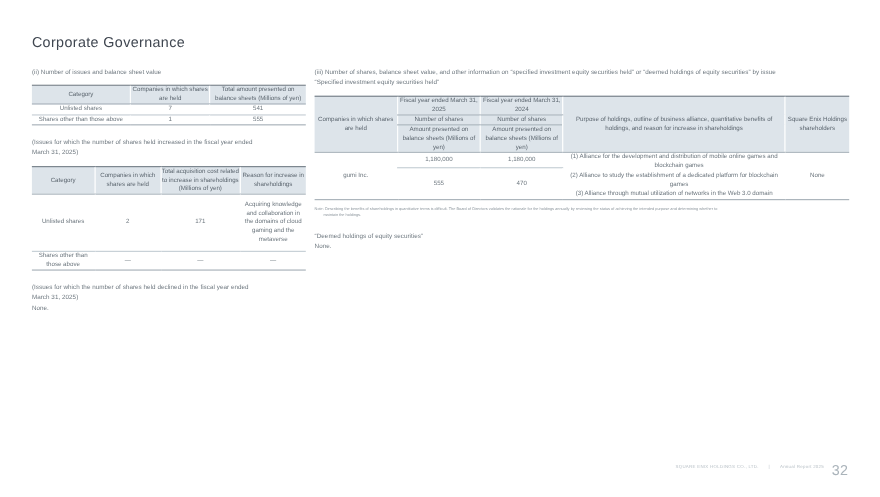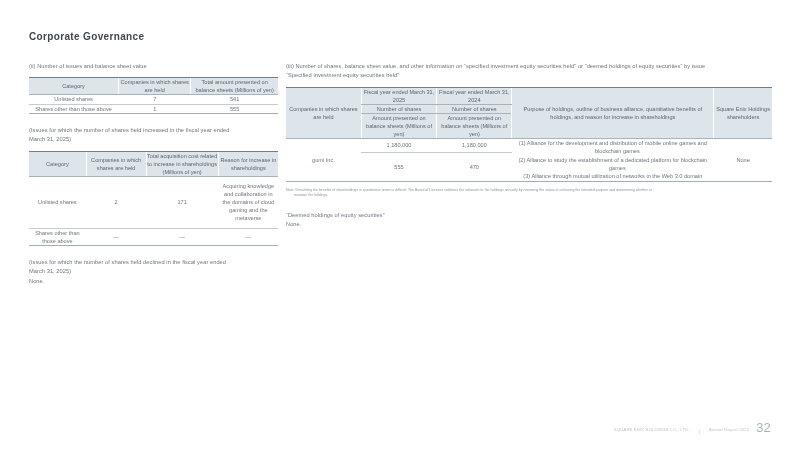--- a/index.html
+++ b/index.html
@@ -20,22 +20,22 @@
     width: 800px;
     height: 452px;
     background: #ffffff;
   }
 
   
   .section-title {
     position: absolute;
     left: 29px;
     top: 31px;
-    font-size: 10px;
-    font-weight: bold;
+    font-size: 13px;
+    font-weight: normal;
     letter-spacing: 0.35px;
     color: #3f4650;
   }
 
   
   .col-left {
     position: absolute;
     left: 29px;
     top: 62px;
     width: 249px;
@@ -120,21 +120,20 @@
     padding-left: 9px;
     text-indent: -9px;
   }
 
   
   .footer {
     position: absolute;
     right: 29px;
     bottom: 18px;
     display: flex;
-    align-items: flex-end;
     gap: 7px;
     color: #b9c1c7;
   }
   .footer-text {
     font-size: 4.0px;
     letter-spacing: 0.25px;
     padding-bottom: 2px;
   }
   .footer-sep { padding: 0 2px; }
   .footer-page {

